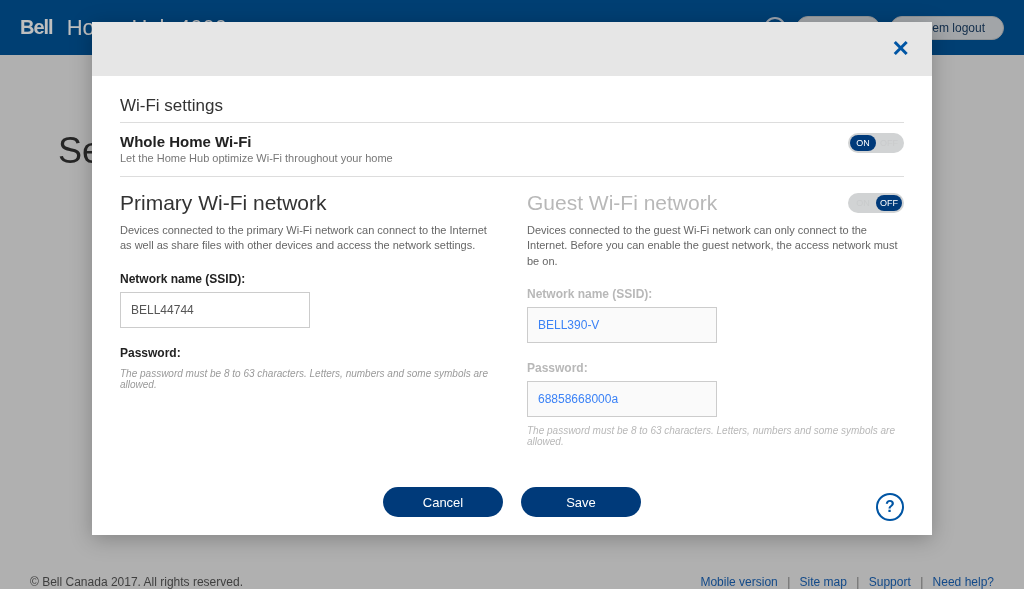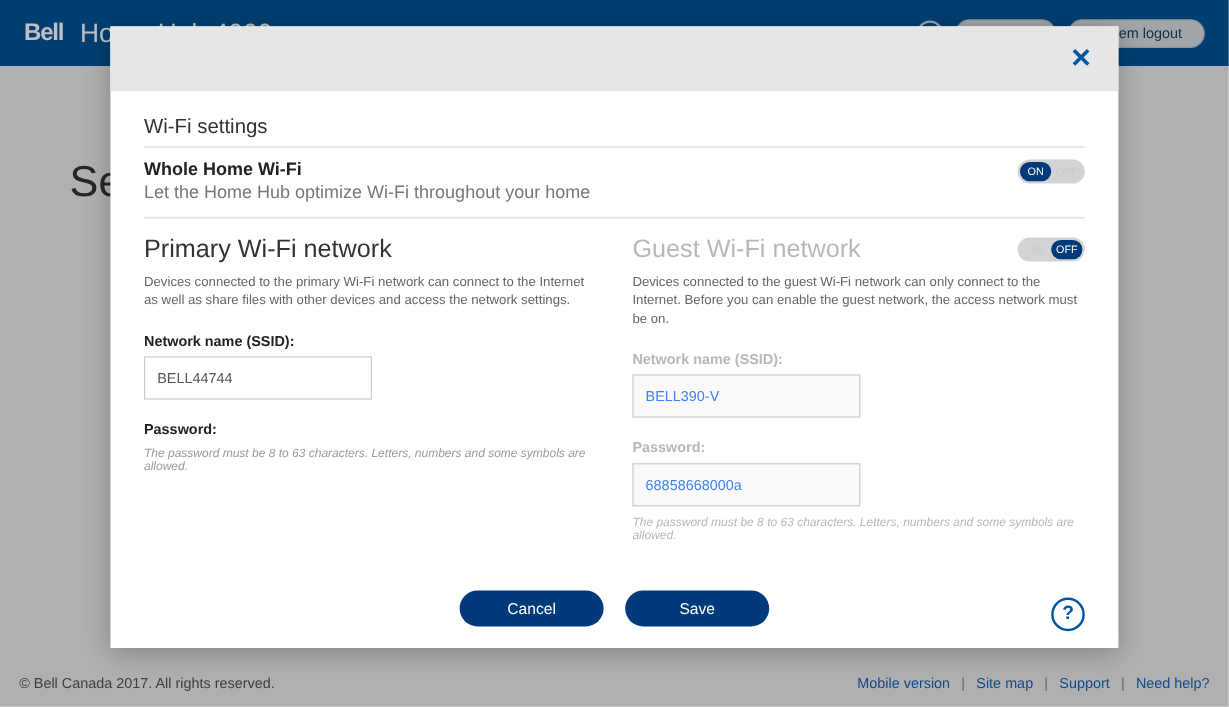--- a/index.html
+++ b/index.html
@@ -25,22 +25,22 @@
   .topbar-right { margin-left:auto; display:flex; align-items:center; gap:10px; }
   .circle-icon { width:22px; height:22px; border:2px solid #cfd9e6; border-radius:50%; }
   .pill-btn {
     background:#d9dde0; color:#1b3f66;
     border-radius:14px; padding:4px 18px; font-size:12px;
     border:1px solid #bfc4c8;
   }
   .bg-heading { position:absolute; top:130px; left:58px; font-size:36px; color:#333; font-weight:300;}
   .footer {
     position:absolute; left:0; right:0; bottom:0;
-    height:40px; padding:0 16px;
-    display:flex; align-items:center;
+    height:40px; padding:0 30px;
+    display:flex; align-items:flex-end;
     font-size:12px; color:#555;
   }
   .footer-links { margin-left:auto; color:#1a63b7; }
   .footer-links a { color:#1a63b7; text-decoration:none; }
   .footer-sep { color:#888; margin:0 6px; }
 
   
   .overlay {
     position:absolute; inset:0;
     background:rgba(0,0,0,0.25);
@@ -61,21 +61,21 @@
   .close-x {
     margin-left:auto; color:#0055a4; font-size:22px; font-weight:bold; cursor:pointer;
   }
   .modal-body { padding:14px 28px 18px; }
 
   .section-h { font-size:17px; color:#333; font-weight:400; margin:6px 0 6px; }
   .hr { border:none; border-top:1px solid #ddd; margin:6px 0 10px; }
 
   .whole-row { display:flex; align-items:flex-start; }
   .whole-text .h { font-size:15px; font-weight:600; color:#222; }
-  .whole-text .sub { font-size:15px; color:#777; margin-top:2px; }
+  .whole-text .sub { font-size:11px; color:#777; margin-top:2px; }
 
   .toggle {
     margin-left:auto; width:56px; height:20px; border-radius:10px;
     background:#d1d3d4; display:flex; align-items:center; font-size:9px;
     color:#fff; position:relative; padding:0 2px;
   }
   .toggle .pill { flex:1; text-align:center; line-height:16px; }
   .toggle .active { background:#003a7a; border-radius:9px; height:16px; display:flex;align-items:center;justify-content:center;}
   .toggle.off .pill-off{ background:#003a7a; border-radius:9px; height:16px; display:flex;align-items:center;justify-content:center;}
   .toggle.off .pill-on,.toggle.on .pill-off{ color:#c9cbcc;}

